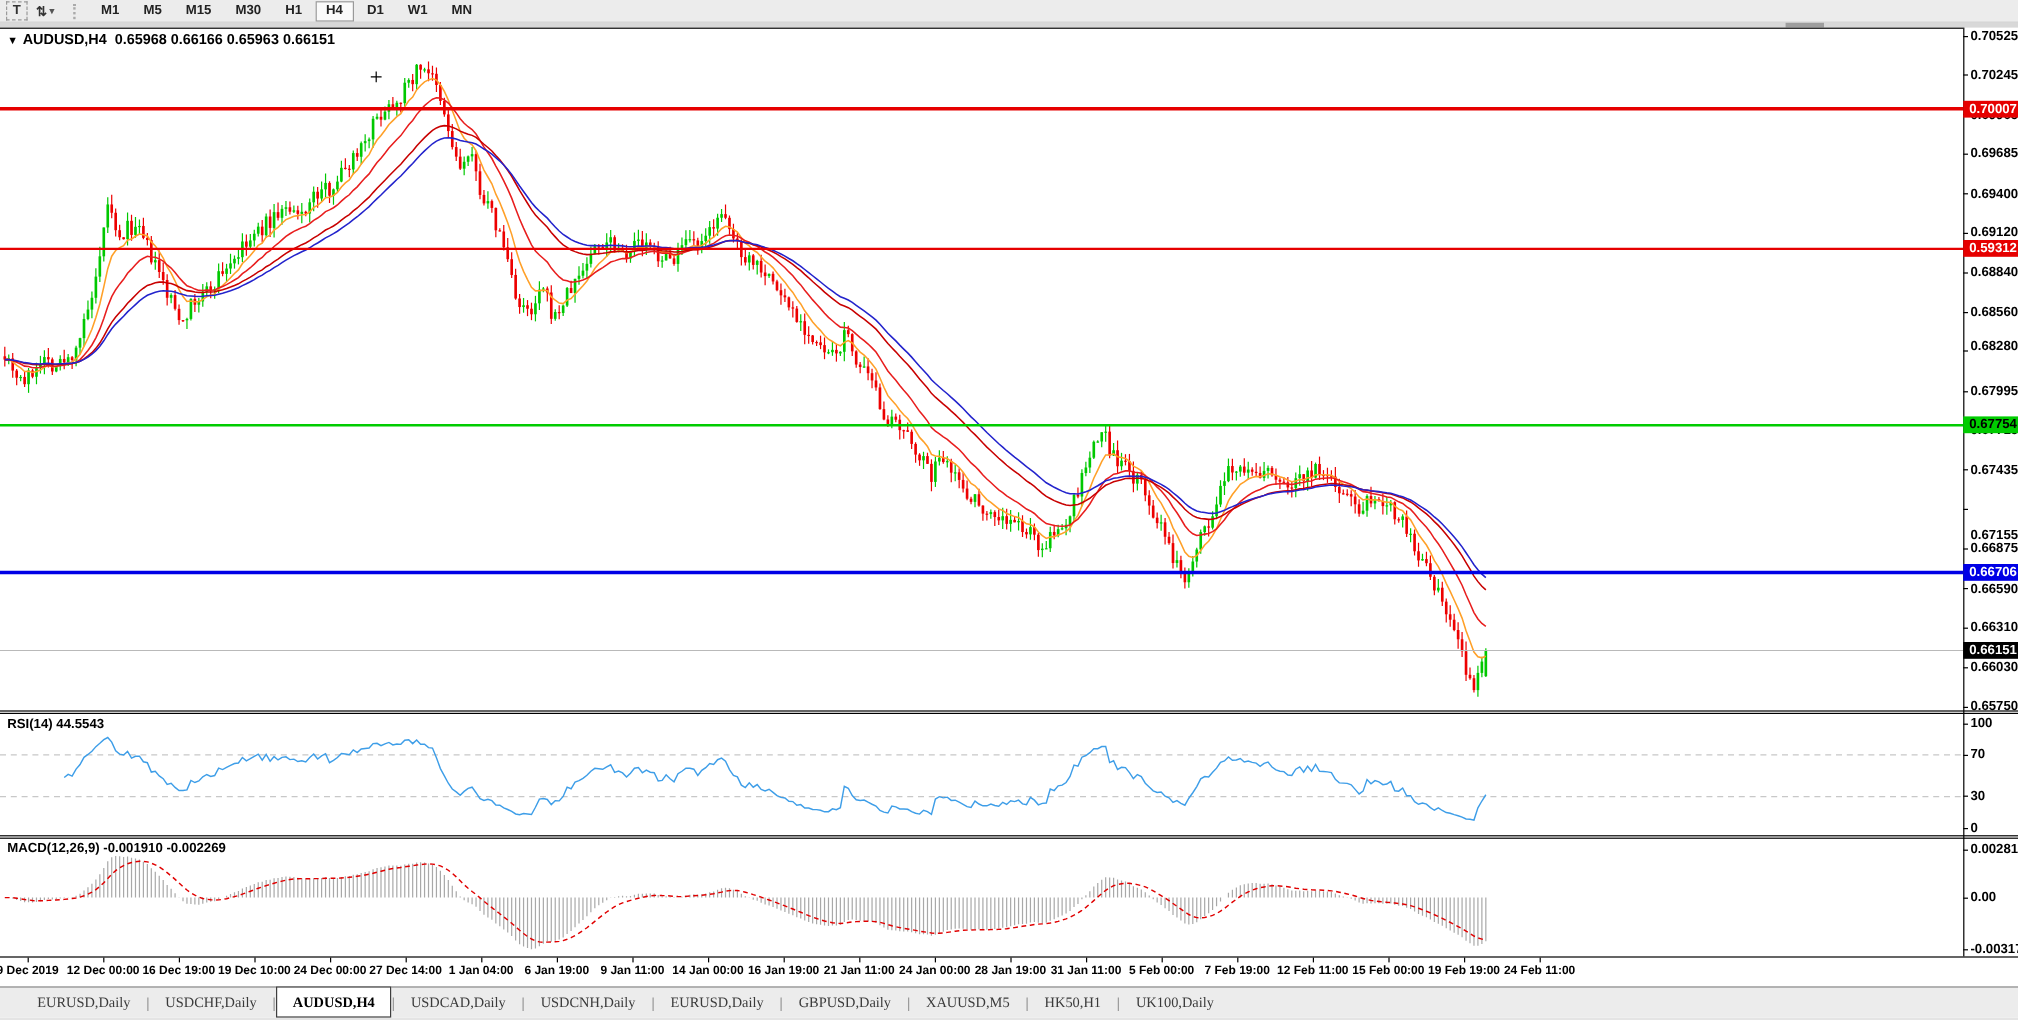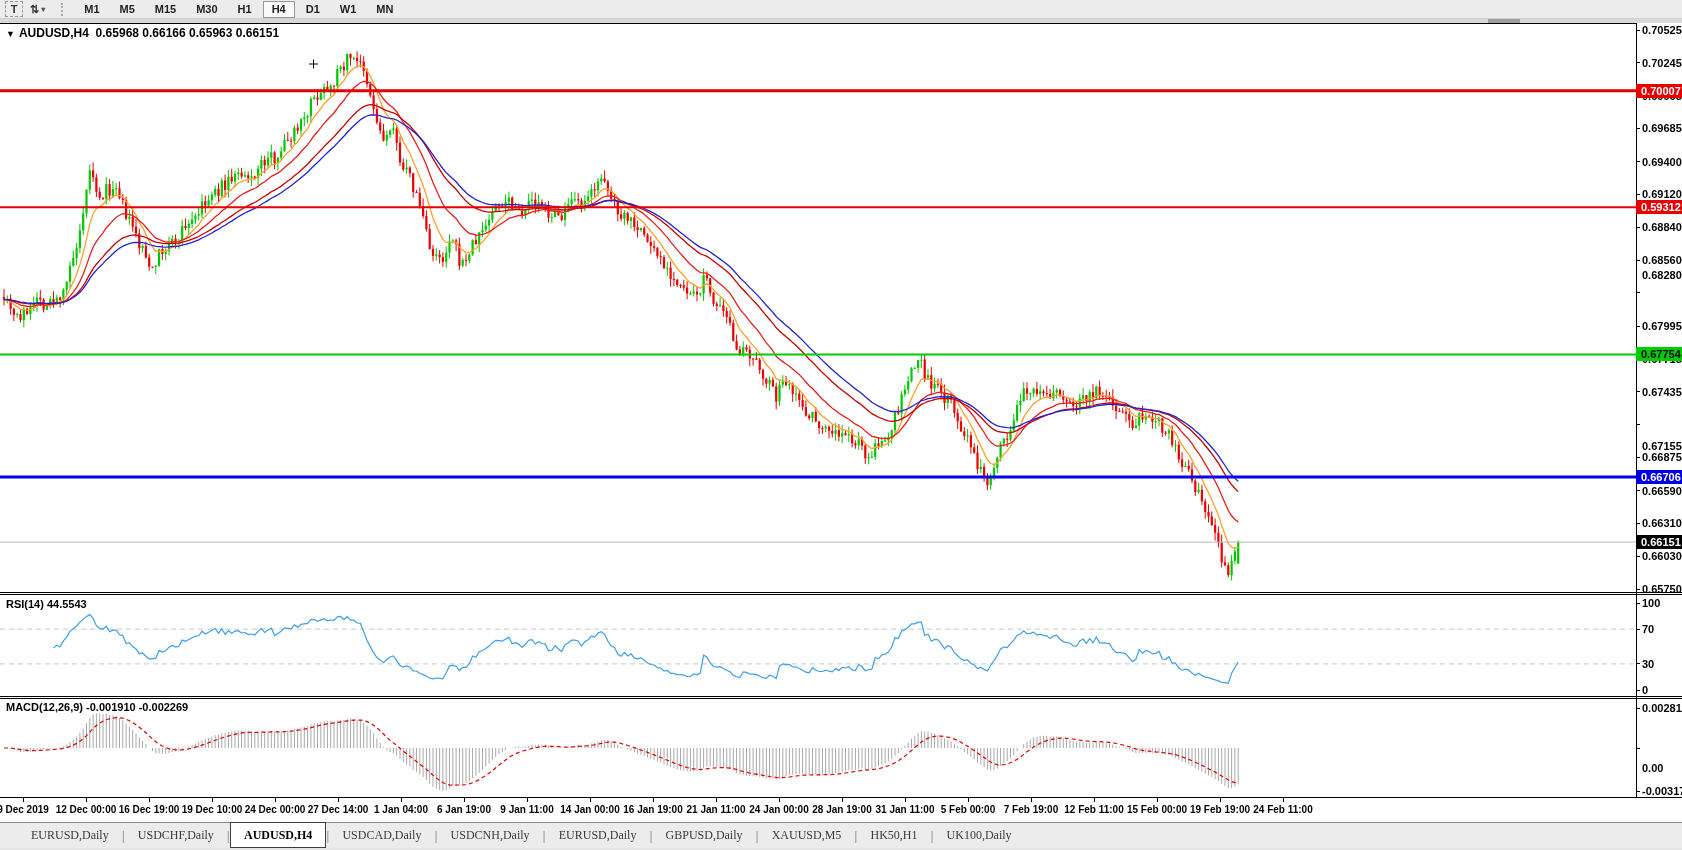--- a/index.html
+++ b/index.html
@@ -1252,21 +1252,21 @@
       <div class="axlab" style="top: 121.339px;">0.69685</div>
       <div class="axtick" style="top: 161.204px;"></div>
       <div class="axlab" style="top: 154.704px;">0.69400</div>
       <div class="axtick" style="top: 193.983px;"></div>
       <div class="axlab" style="top: 187.483px;">0.69120</div>
       <div class="axtick" style="top: 226.763px;"></div>
       <div class="axlab" style="top: 220.263px;">0.68840</div>
       <div class="axtick" style="top: 259.543px;"></div>
       <div class="axlab" style="top: 253.043px;">0.68560</div>
       <div class="axtick" style="top: 292.322px;"></div>
-      <div class="axlab" style="top: 268px;">0.68280</div>
+      <div class="axlab" style="top: 282px;">0.68280</div>
       <div class="axtick" style="top: 325.687px;"></div>
       <div class="axlab" style="top: 319.187px;">0.67995</div>
       <div class="axtick" style="top: 358.467px;"></div>
       <div class="axlab" style="top: 351.967px;">0.67715</div>
       <div class="axtick" style="top: 391.246px;"></div>
       <div class="axlab" style="top: 384.746px;">0.67435</div>
       <div class="axtick" style="top: 424.026px;"></div>
       <div class="axlab" style="top: 439px;">0.67155</div>
       <div class="axtick" style="top: 456.806px;"></div>
       <div class="axlab" style="top: 450.306px;">0.66875</div>
@@ -1287,21 +1287,21 @@
       <div class="axlab" style="top: 596px;">100</div>
       <div class="axtick" style="top: 628.6px;"></div>
       <div class="axlab" style="top: 622.1px;">70</div>
       <div class="axtick" style="top: 663.4px;"></div>
       <div class="axlab" style="top: 656.9px;">30</div>
       <div class="axtick" style="top: 689.5px;"></div>
       <div class="axlab" style="top: 683px;">0</div>
       <div class="axtick" style="top: 707.563px;"></div>
       <div class="axlab" style="top: 701.063px;">0.002817</div>
       <div class="axtick" style="top: 747.5px;"></div>
-      <div class="axlab" style="top: 761px;">0.00</div>
+      <div class="axlab" style="top: 741px;">0.00</div>
       <div class="axtick" style="top: 790.5px;"></div>
       <div class="axlab" style="top: 784px;">-0.003179</div>
     </div>
   <div id="time-axis">
       <div class="ttick" style="left: 23px;"></div>
       <div class="tlab" style="left: -22px;">9 Dec 2019</div>
       <div class="ttick" style="left: 86px;"></div>
       <div class="tlab" style="left: 41px;">12 Dec 00:00</div>
       <div class="ttick" style="left: 149px;"></div>
       <div class="tlab" style="left: 104px;">16 Dec 19:00</div>

